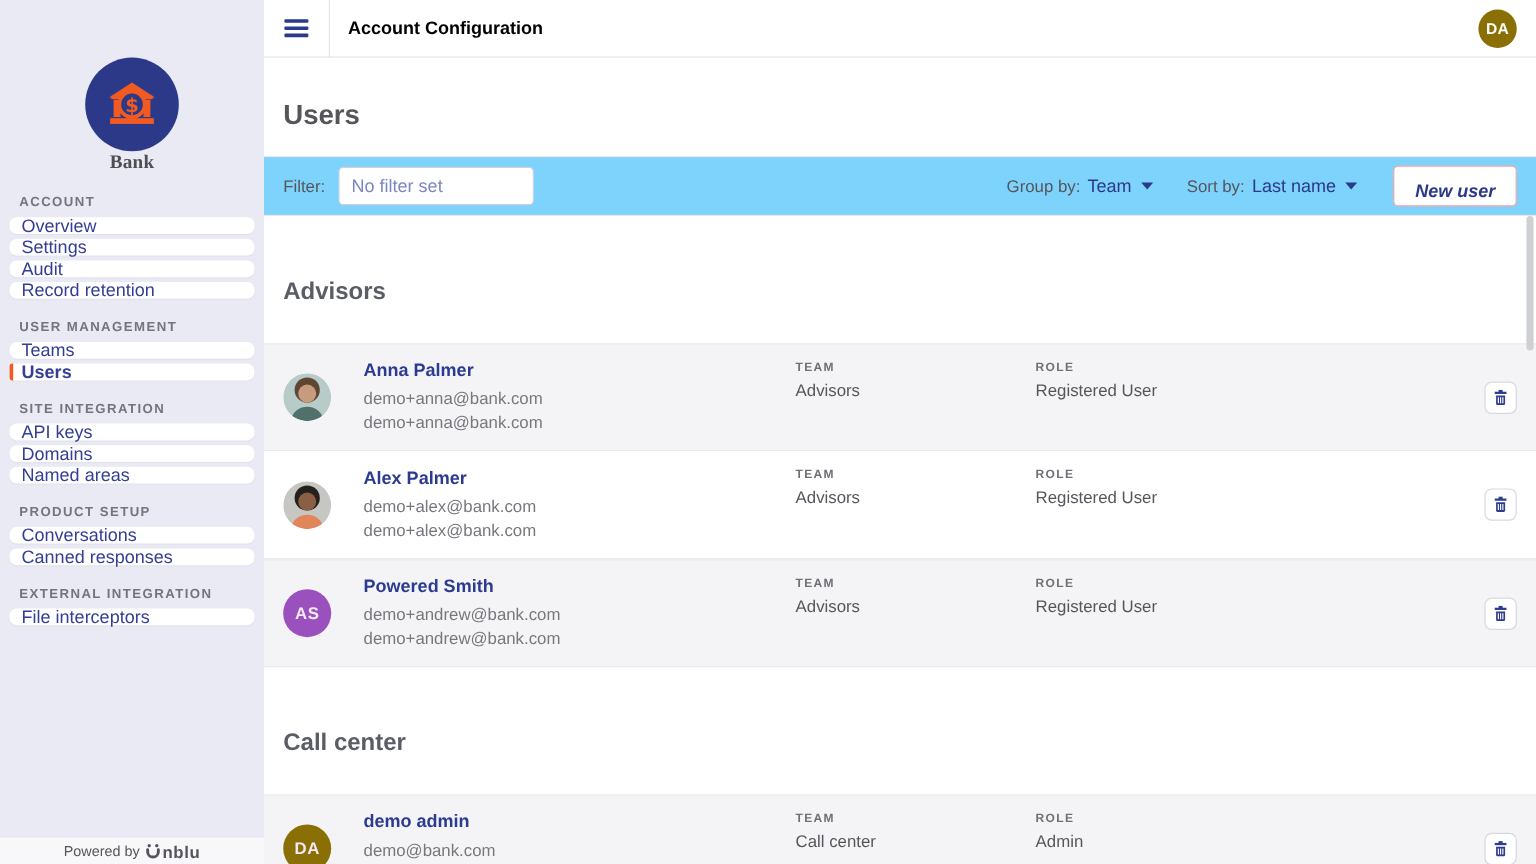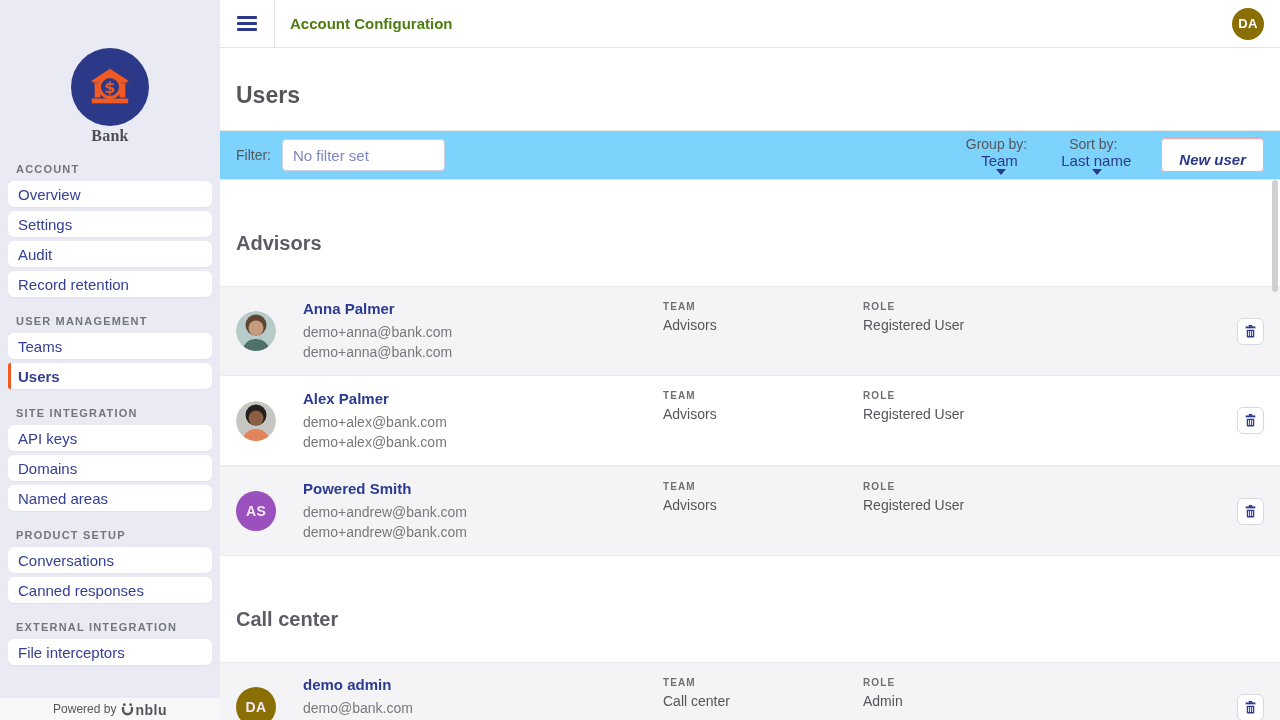--- a/index.html
+++ b/index.html
@@ -21,21 +21,21 @@
     width:78px; height:78px; border-radius:50%; background:#2c3989;
     margin:0 auto; display:flex; align-items:center; justify-content:center;
   }
   .logo-label { margin-top:1px; font-size:16px; font-weight:700; color:#4e4f55; letter-spacing:.2px;font-family:Liberation Serif, serif; }
   .nav { margin-top:14px; }
   .nav-section-label {
     margin:18px 16px 6px 16px; font-size:11px; font-weight:700;
     letter-spacing:1.2px; color:#73757d; text-transform:uppercase;
   }
   .nav-item {
-    position:relative; margin:0 8px 4px 8px; height:26px; background:#fff;
+    position:relative; margin:0 8px 4px 8px; height:14px; background:#fff;
     border-radius:6px; display:flex; align-items:center; padding-left:10px;
     cursor:pointer; box-shadow:0 1px 1px rgba(40,45,90,.04);
   }
   .nav-item .nav-item-label { font-size:15px; color:#333e94; }
   .nav-item.active { border-radius:0 6px 6px 0; }
   .nav-item.active::before {
     content:""; position:absolute; left:0; top:0; bottom:0; width:3px;
     background:#f15b22; border-radius:2px 0 0 2px;
   }
   .nav-item.active .nav-item-label { font-weight:700; }
@@ -53,21 +53,21 @@
   .topbar {
     height:48px; flex:0 0 48px; display:flex; align-items:center;
     border-bottom:1px solid #e3e4e8; background:#fff;
   }
   .hamburger {
     width:54px; height:48px; border:0; background:transparent; cursor:pointer;
     display:flex; flex-direction:column; align-items:center; justify-content:center; gap:3px;
   }
   .hamburger span { display:block; width:20px; height:3px; background:#2c3989; border-radius:1px; }
   .topbar-divider { width:1px; height:48px; background:#e3e4e8; }
-  .topbar-title { margin-left:15px; font-size:15px; font-weight:700; color:#4d7c0f; }
+  .topbar-title { margin-left:15px; font-size:15px; font-weight:700; color:#000000; }
   .topbar-spacer { flex:1; }
   .topbar-avatar {
     width:32px; height:32px; margin-right:16px; border-radius:50%;
     background:#8a7004; color:#fff; font-size:13px; font-weight:700;
     display:flex; align-items:center; justify-content:center; cursor:pointer; letter-spacing:.3px;
   }
 
   .content { position:relative; flex:1; overflow:hidden; }
   .page-title { margin:34px 0 0 16px; font-size:23px; font-weight:700; color:#55565c; }
 
@@ -75,21 +75,21 @@
     margin-top:21px; height:50px; border-top:1px solid #e7e7ea; border-bottom:1px solid #e7e7ea;
     display:flex; align-items:center; padding:0 16px; background:#7dd3fc;
   }
   .filter-label { font-size:14px; color:#55565c; }
   .filter-input {
     margin-left:11px; width:163px; height:32px; border:1px solid #ccd0de; border-radius:4px;
     padding:0 10px; font-size:15px; color:#333e94; font-family:"Liberation Sans",sans-serif; outline:none;
   }
   .filter-input::placeholder { color:#7d86c2; opacity:1; }
   .toolbar-right { margin-left:auto; display:flex; align-items:center; }
-  .dropdown { display:flex; align-items:center; cursor:pointer; margin-left:28px;flex-direction:column; }
+  .dropdown { display:flex; align-items:center; cursor:pointer; margin-left:28px; }
   .dd-label { font-size:14px; color:#55565c; }
   .dd-value { margin-left:6px; font-size:15px; color:#2c3989; font-weight:500; }
   .caret {
     width:0; height:0; margin-left:8px; border-left:5px solid transparent;
     border-right:5px solid transparent; border-top:6px solid #2c3989;
   }
   .new-user-btn {
     margin-left:30px; height:34px; padding:12px 17px; background:#fff;
     border:1px solid #fca5a5; border-radius:4px; font-size:15px; font-weight:700;
     color:#2c3989; cursor:pointer; font-family:"Liberation Sans",sans-serif;font-style:italic;

